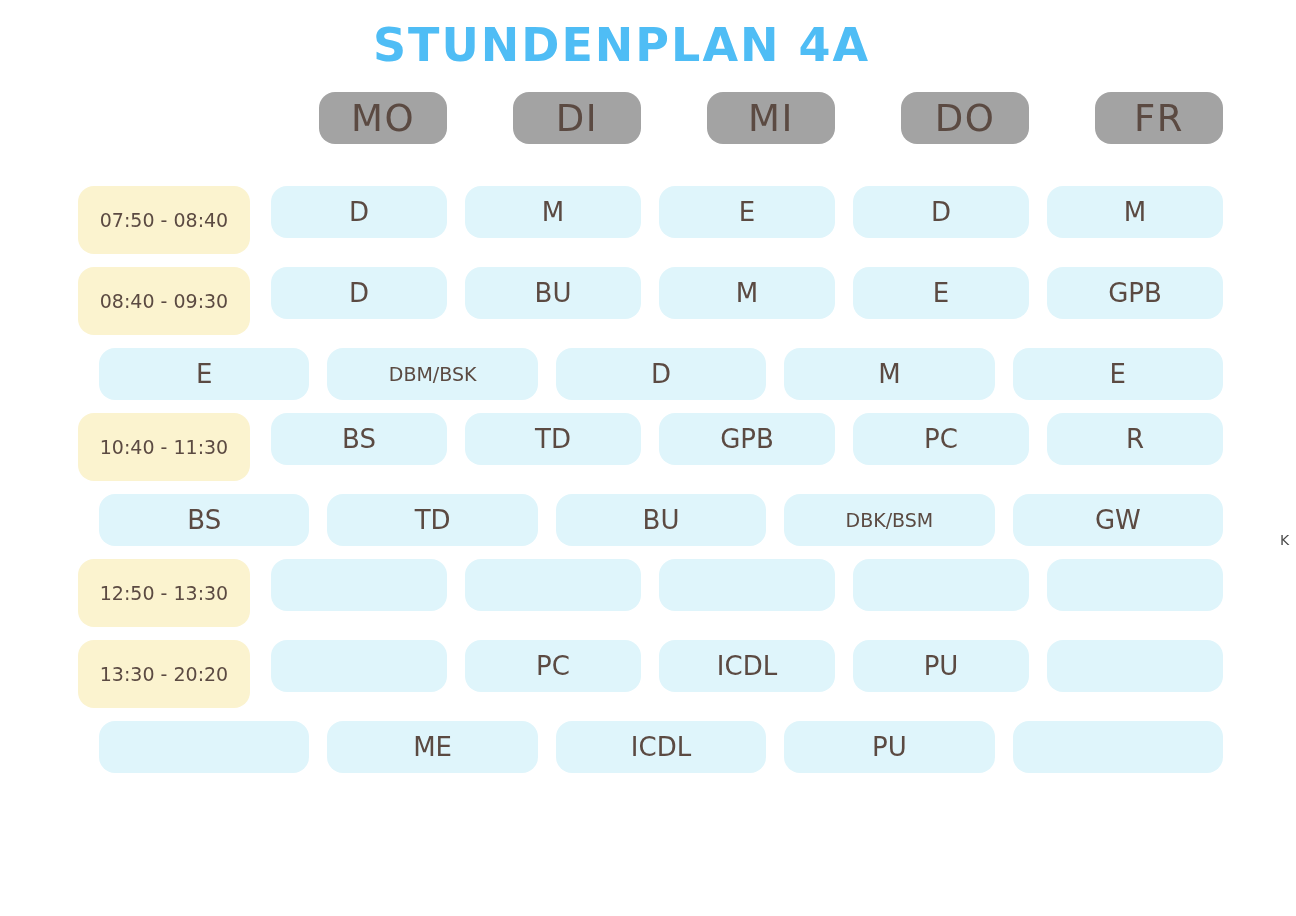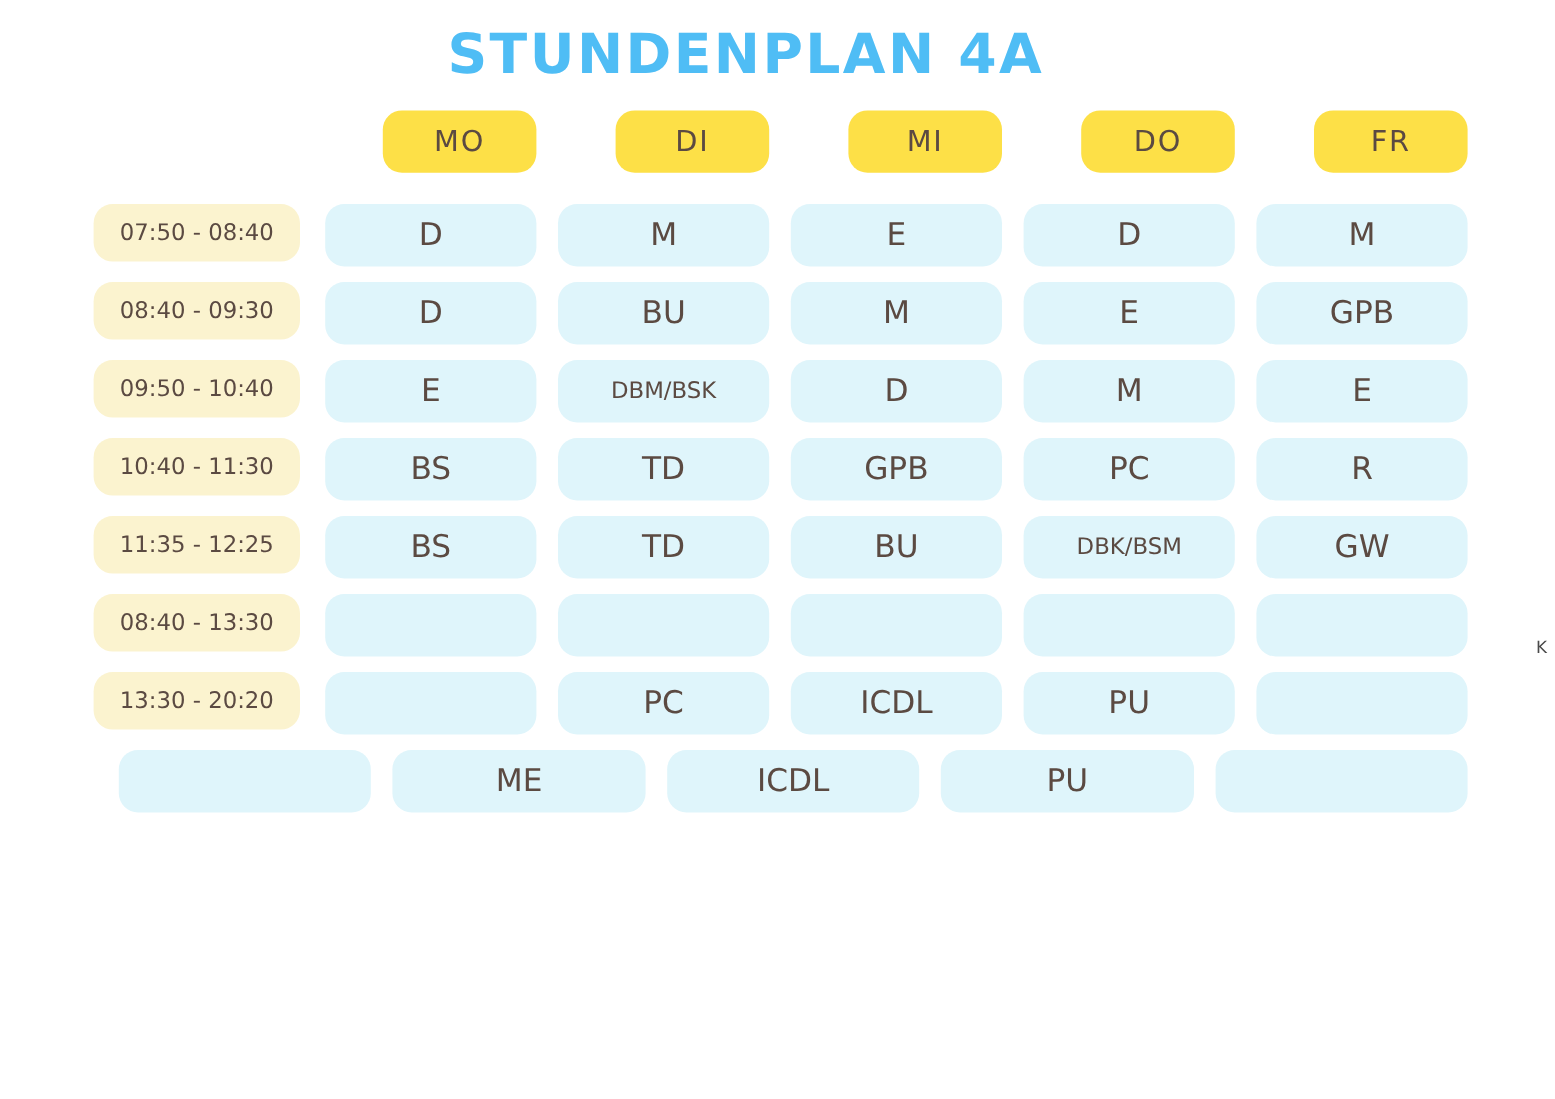--- a/index.html
+++ b/index.html
@@ -43,21 +43,21 @@
 
   .time-cell {
     width: 172px;
     min-width: 172px;
     border-radius: 16px;
     display: flex;
     align-items: center;
     justify-content: center;
     font-size: 19px;
     color: #5b4a42;
-    height: 48px;
+    height: 68px;
   }
   .time-cell.filled {
     background: #fbf3cf;
   }
   .time-cell.empty {
     background: transparent;
   }
 
   .spacer-after-time {
     width: 21px;
@@ -73,22 +73,22 @@
     justify-content: center;
     font-size: 25px;
     color: #5b4a42;
     height: 52px;
   }
   .day-cell:last-child {
     margin-right: 0;
   }
 
   .header-row .day-cell {
-    background: #fde047;
-    font-size: 24px;
+    background: #a3a3a3;
+    font-size: 37px;
     letter-spacing: 1.5px;
     margin-left: 48px;
   }
 
   .slot-cell {
     background: #dff5fb;
     font-size: 26px;
   }
   .slot-cell.small {
     font-size: 19px;
@@ -138,51 +138,49 @@
     <div class="time-cell filled">08:40 - 09:30</div>
     <div class="spacer-after-time"></div>
     <div class="day-cell slot-cell">D</div>
     <div class="day-cell slot-cell">BU</div>
     <div class="day-cell slot-cell">M</div>
     <div class="day-cell slot-cell">E</div>
     <div class="day-cell slot-cell">GPB</div>
   </div>
 
   <div class="row">
-    <div class="time-cell filled">09:50 - 10:40</div>
     <div class="spacer-after-time"></div>
     <div class="day-cell slot-cell">E</div>
     <div class="day-cell slot-cell small">DBM/BSK</div>
     <div class="day-cell slot-cell">D</div>
     <div class="day-cell slot-cell">M</div>
     <div class="day-cell slot-cell">E</div>
   </div>
 
   <div class="row">
     <div class="time-cell filled">10:40 - 11:30</div>
     <div class="spacer-after-time"></div>
     <div class="day-cell slot-cell">BS</div>
     <div class="day-cell slot-cell">TD</div>
     <div class="day-cell slot-cell">GPB</div>
     <div class="day-cell slot-cell">PC</div>
     <div class="day-cell slot-cell">R</div>
   </div>
 
   <div class="row">
-    <div class="time-cell filled">11:35 - 12:25</div>
     <div class="spacer-after-time"></div>
     <div class="day-cell slot-cell">BS</div>
     <div class="day-cell slot-cell">TD</div>
     <div class="day-cell slot-cell">BU</div>
     <div class="day-cell slot-cell small">DBK/BSM</div>
     <div class="day-cell slot-cell">GW</div>
   </div>
 
   <div class="row">
-    <div class="time-cell filled">08:40 - 13:30</div>
+    <div class="time-cell filled">12:50 - 13:30</div>
     <div class="spacer-after-time"></div>
     <div class="day-cell slot-cell"></div>
     <div class="day-cell slot-cell"></div>
     <div class="day-cell slot-cell"></div>
     <div class="day-cell slot-cell"></div>
     <div class="day-cell slot-cell"></div>
   </div>
 
   <div class="row">
     <div class="time-cell filled">13:30 - 20:20</div>

